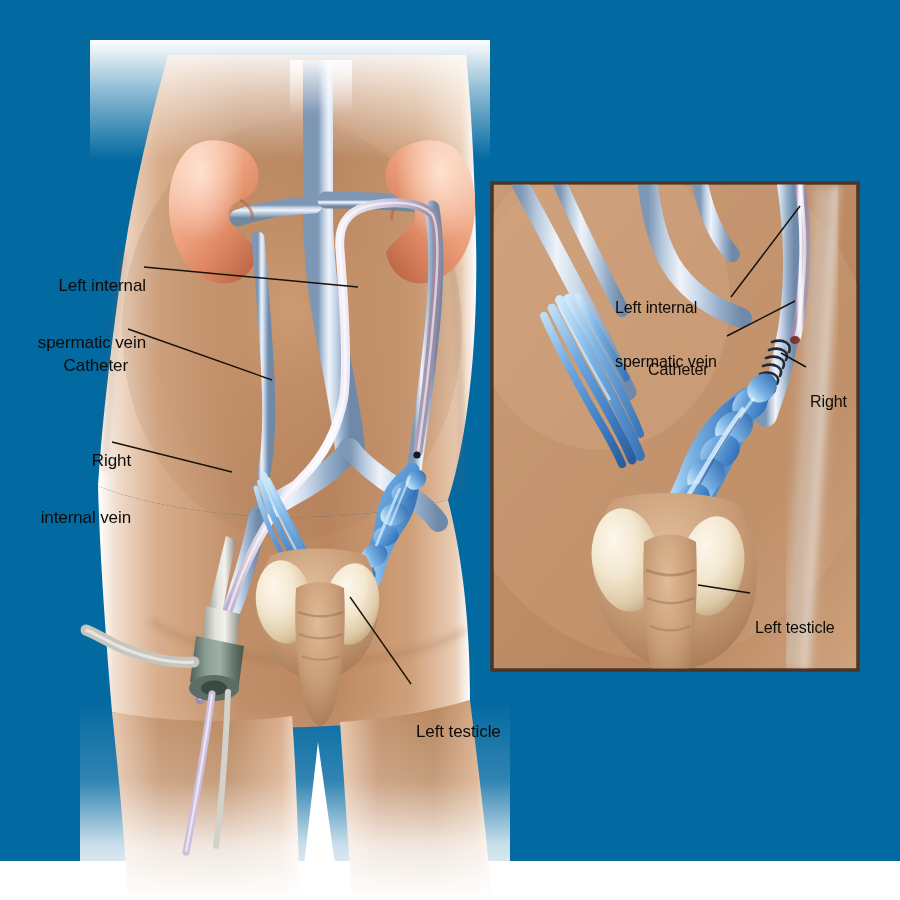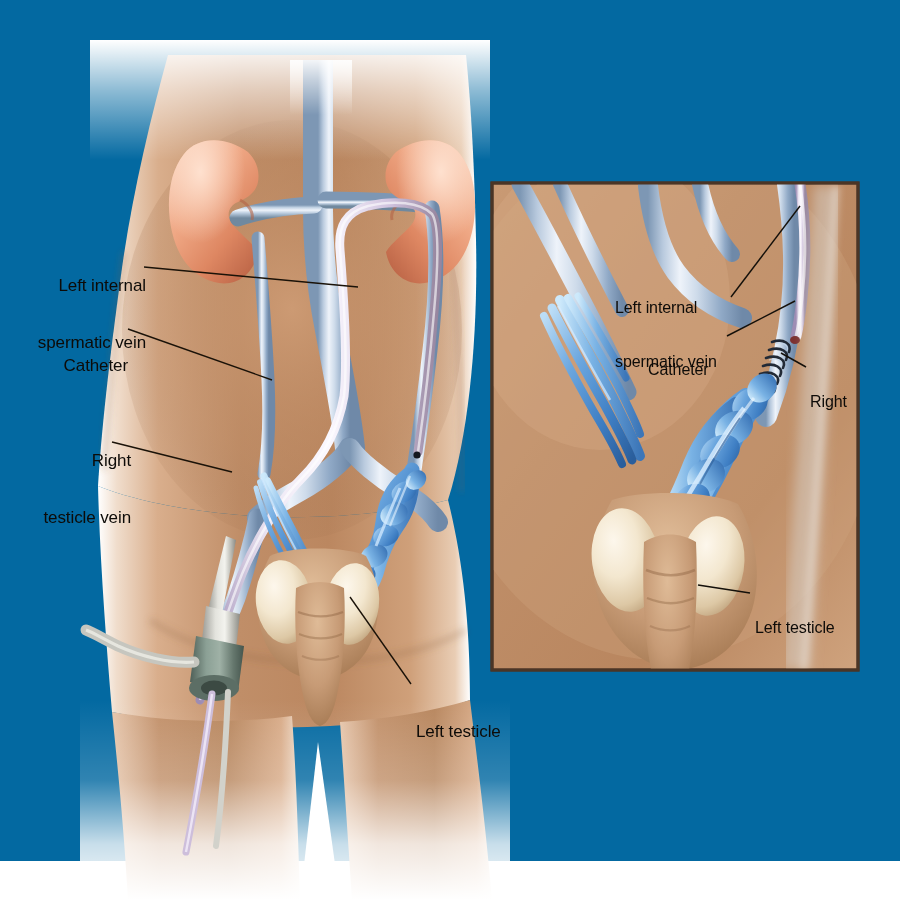--- a/index.html
+++ b/index.html
@@ -480,21 +480,21 @@
     <div>Left internal</div>
     <div>spermatic vein</div>
   </div>
 
   <div class="lbl main right" style="left:0px;top:318px;width:128px;">
     <div>Catheter</div>
   </div>
 
   <div class="lbl main right" style="left:17px;top:413px;width:114px;text-align:right;">
     <div>Right</div>
-    <div>testicle vein</div>
+    <div>internal vein</div>
   </div>
 
   <div class="lbl main left" style="left:416px;top:684px;">
     <div>Left testicle</div>
   </div>
 
   <div class="lbl inset left" style="left:615px;top:263px;">
     <div>Left internal</div>
     <div>spermatic vein</div>
   </div>

